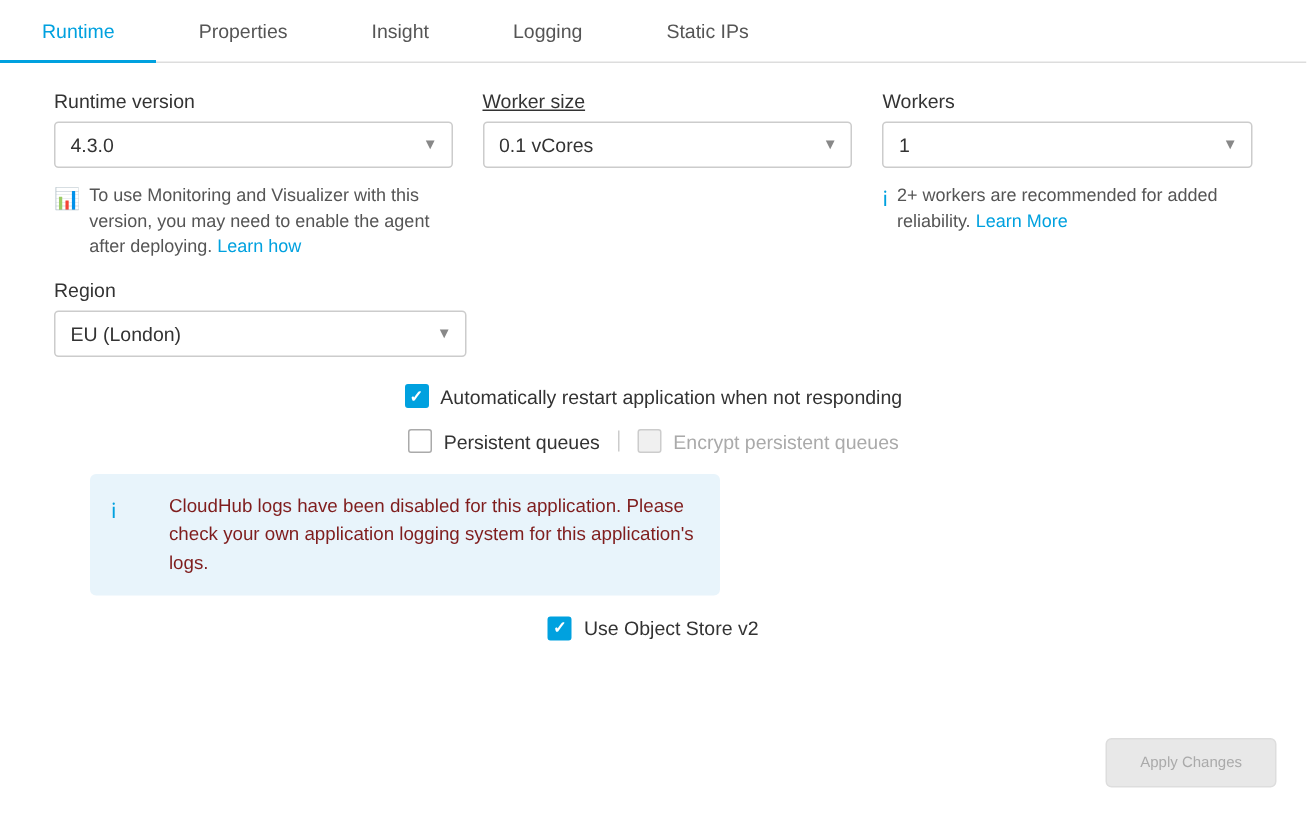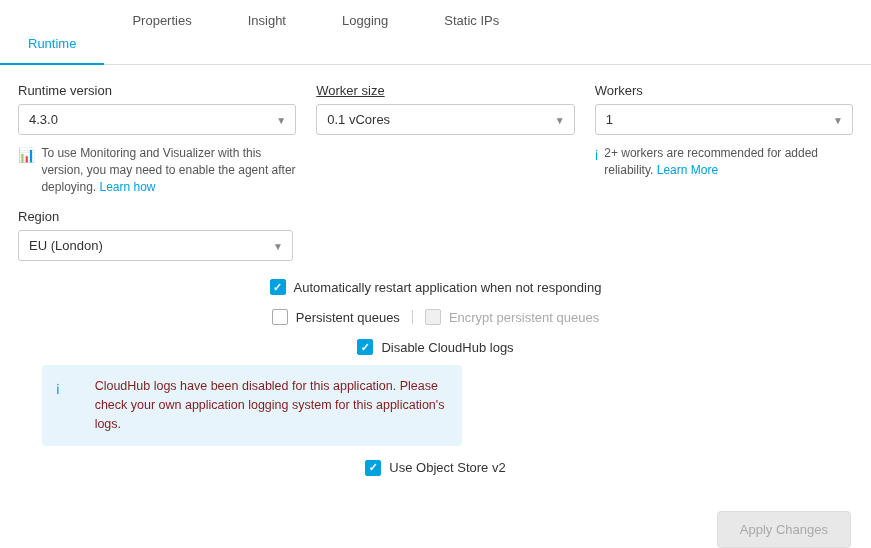--- a/index.html
+++ b/index.html
@@ -25,26 +25,25 @@
       color: #555;
       font-size: 13px;
       border-bottom: 2px solid transparent;
       position: relative;
       top: 1px;
     }
     .tab.active {
       color: #00a1df;
       border-bottom: 2px solid #00a1df;
       font-weight: 500;
-      margin-top: 23px;
     }
 
     
     .content {
-      padding: 18px 18px;
+      padding: 18px 36px;
       position: relative;
       height: calc(548px - 45px);
     }
 
     
     .top-row {
       display: flex;
       gap: 20px;
       margin-bottom: 10px;
     }
@@ -199,21 +198,21 @@
     
     .apply-btn {
       position: absolute;
       bottom: 20px;
       right: 20px;
       padding: 10px 22px;
       background: #e8e8e8;
       color: #aaa;
       border: 1px solid #ddd;
       border-radius: 4px;
-      font-size: 13px;
+      font-size: 10px;
       cursor: not-allowed;
     }
   </style>
 </head>
 <body>
 
 <div class="tabs">
   <div class="tab active">Runtime</div>
   <div class="tab">Properties</div>
   <div class="tab">Insight</div>
@@ -303,24 +302,20 @@
   </div>
 
   <div class="check-row">
     <div class="checkbox"></div>
     <span class="check-label">Persistent queues</span>
     <div class="check-divider"></div>
     <div class="checkbox disabled"></div>
     <span class="check-label disabled">Encrypt persistent queues</span>
   </div>
 
-  <div class="check-row with-sub">
-    <div class="checkbox checked"></div>
-    <span class="check-label">Disable CloudHub logs</span>
-  </div>
 
   <div class="info-box">
     <span class="info-icon blue" style="margin-top:2px;">ℹ</span>
     <span class="info-box-text">CloudHub logs have been disabled for this application. Please check your own application logging system for this application's logs.</span>
   </div>
 
   <div class="check-row">
     <div class="checkbox checked"></div>
     <span class="check-label">Use Object Store v2</span>
   </div>

